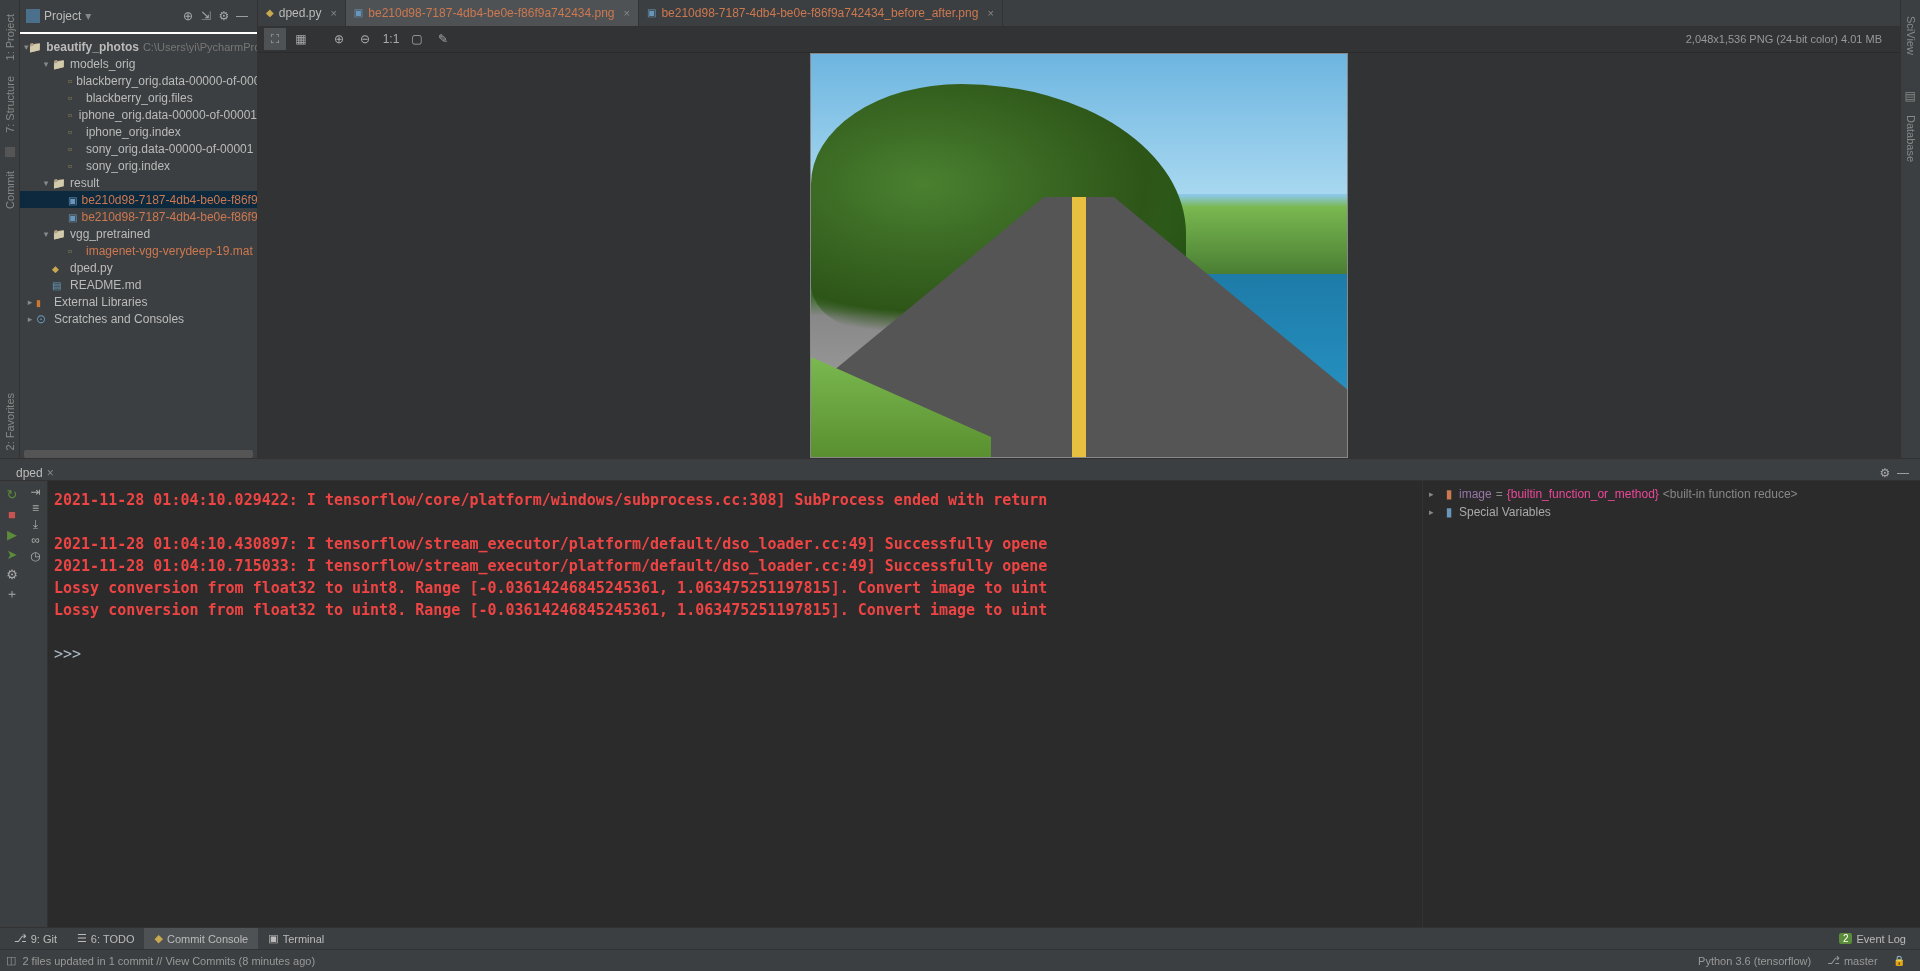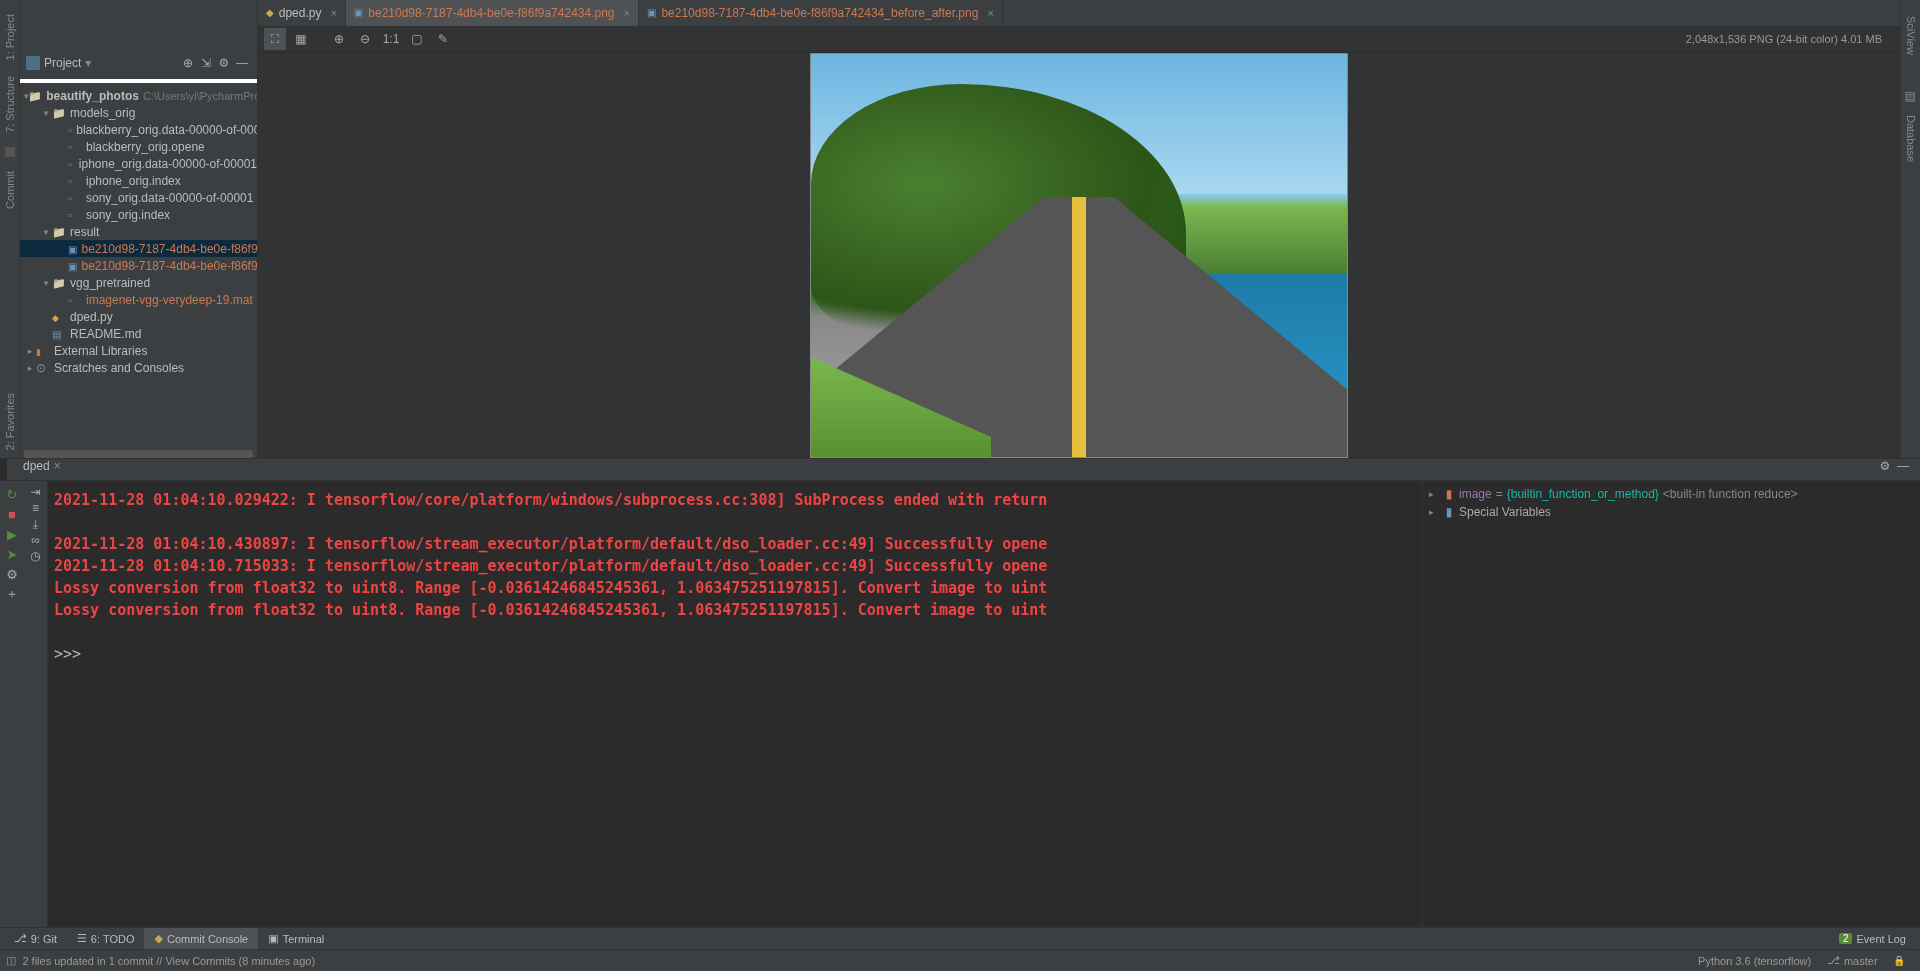--- a/index.html
+++ b/index.html
@@ -20,21 +20,21 @@
 .left-gutter { width: 20px; background: #3c3f41; border-right: 1px solid #323232; display: flex; flex-direction: column; align-items: center; padding-top: 6px; }
 .left-gutter .vlabel { writing-mode: vertical-rl; transform: rotate(180deg); color: #888; font-size: 11px; margin: 8px 0; cursor: pointer; }
 .left-gutter .sq { width: 10px; height: 10px; background: #555; margin: 6px 0; }
 
 .sidebar {
   width: 238px; background: #3c3f41; border-right: 1px solid #323232;
   display: flex; flex-direction: column;
 }
 .sidebar-head {
   height: 28px; display: flex; align-items: center; padding: 16px 6px;
-  border-bottom: 4px solid #ffffff; background: #3c3f41; margin-top: 47px;
+  border-bottom: 2px solid #ffffff; background: #3c3f41;
 }
 .sidebar-head .projlabel { color: #bbb; font-size: 12px; }
 .sidebar-head .dd { margin-left: 4px; color: #888; }
 .sidebar-head .spacer { flex: 1; }
 .sidebar-head .ico { width: 18px; height: 18px; display: flex; align-items: center; justify-content: center; color: #aaa; cursor: pointer; }
 .tree { flex: 1; overflow: hidden; padding: 4px 0; }
 .tree-item { display: flex; align-items: center; height: 17px; padding-left: 4px; white-space: nowrap; cursor: pointer; }
 .tree-item .arrow { width: 12px; text-align: center; color: #888; font-size: 9px; }
 .tree-item .ficon { width: 14px; height: 14px; margin-right: 4px; display: inline-block; }
 .tree-item.sel { background: #0d293e; }
@@ -90,21 +90,21 @@
   content: ""; position: absolute; bottom: 0; left: 50%; transform: translateX(-50%);
   width: 14px; height: 100%; background: #e8c040;
 }
 .grass-fg { position: absolute; bottom: 0; left: 0; width: 180px; height: 100px; background: linear-gradient(#7ab850, #5a9030); clip-path: polygon(0 0, 100% 80%, 100% 100%, 0 100%);}
 
 .right-gutter { width: 20px; background: #3c3f41; border-left: 1px solid #323232; display: flex; flex-direction: column; align-items: center; padding-top: 8px; }
 .right-gutter .vlabel { writing-mode: vertical-rl; color: #888; font-size: 11px; margin: 8px 0; cursor: pointer; }
 .right-gutter .dbicon { width: 12px; height: 12px; margin: 6px 0; }
 
 
-.tool-tabrow { height: 22px; background: #3c3f41; border-top: 1px solid #323232; display: flex; align-items: flex-start; padding: 0 8px; margin-left: 7px; }
+.tool-tabrow { height: 22px; background: #3c3f41; border-top: 1px solid #323232; display: flex; align-items: flex-end; padding: 0 8px; }
 .tool-tabrow .tt { display: flex; align-items: center; gap: 4px; padding: 0 8px; color: #bbb; font-size: 12px; cursor: pointer; }
 .tool-tabrow .tt .x { color: #888; }
 .tool-tabrow .spacer { flex: 1; }
 .tool-tabrow .ico { width: 18px; color: #aaa; cursor: pointer; text-align: center; }
 
 .tool-body { flex: 1; display: flex; background: #2b2b2b; border-top: 1px solid #323232; }
 .tool-gutter { width: 24px; background: #3c3f41; display: flex; flex-direction: column; align-items: center; padding-top: 4px; gap: 2px; }
 .tool-gutter .g { width: 18px; height: 18px; display: flex; align-items: center; justify-content: center; cursor: pointer; font-size: 13px; }
 .tool-gutter2 { width: 24px; background: #3c3f41; display: flex; flex-direction: column; align-items: center; padding-top: 4px; gap: 2px; border-right: 1px solid #323232;}
 .console {
@@ -116,21 +116,21 @@
 .vars {
   width: 498px; border-left: 1px solid #323232; background: #2b2b2b; padding: 4px 6px;
   font-size: 12px; color: #aaa;
 }
 .vars .row { display: flex; align-items: center; height: 18px; gap: 4px; }
 .vars .arrow { color: #888; width: 10px; font-size: 9px; }
 .vars .vicon { width: 12px; text-align: center; }
 .vars .orange { color: #cc7850; }
 .vars .vname { color: #9876aa; }
 .vars .eq { color: #888; }
-.vars .type { color: #14b8a6; }
+.vars .type { color: #ec4899; }
 .vars .val { color: #888; }
 
 
 .bottom-toolwindows { height: 22px; background: #3c3f41; border-top: 1px solid #323232; display: flex; align-items: center; padding: 0 4px; }
 .bottom-toolwindows .bt { padding: 0 10px; color: #bbb; font-size: 11px; display: flex; align-items: center; gap: 4px; cursor: pointer; height: 100%; }
 .bottom-toolwindows .bt.active { background: #4e5254; }
 .bottom-toolwindows .spacer { flex: 1; }
 .bottom-toolwindows .badge { background: #5a8c3a; color: #fff; border-radius: 2px; padding: 0 4px; font-size: 10px; }
 
 .statusbar { height: 22px; background: #3c3f41; border-top: 1px solid #323232; display: flex; align-items: center; padding: 0 6px; font-size: 11px; color: #999; }
@@ -175,21 +175,21 @@
           <span class="arrow">▾</span>
             <span class="ficon folder-icon"></span>
           <span class="name">models_orig</span>
         </div>
         <div class="tree-item" style="padding-left:48px">
             <span class="ficon file-icon"></span>
             <span class="name">blackberry_orig.data-00000-of-00001</span>
           </div>
         <div class="tree-item" style="padding-left:48px">
             <span class="ficon file-icon"></span>
-            <span class="name">blackberry_orig.opene</span>
+            <span class="name">blackberry_orig.files</span>
           </div>
         <div class="tree-item" style="padding-left:48px">
             <span class="ficon file-icon"></span>
             <span class="name">iphone_orig.data-00000-of-00001</span>
           </div>
         <div class="tree-item" style="padding-left:48px">
             <span class="ficon file-icon"></span>
             <span class="name">iphone_orig.index</span>
           </div>
         <div class="tree-item" style="padding-left:48px">

